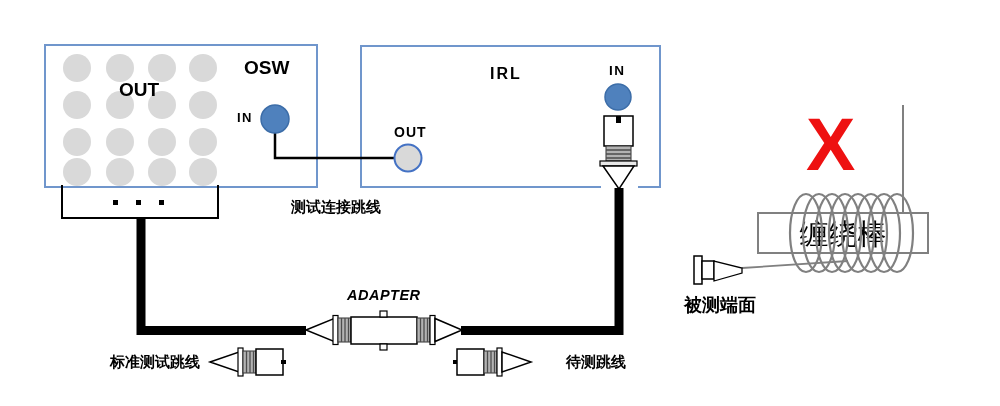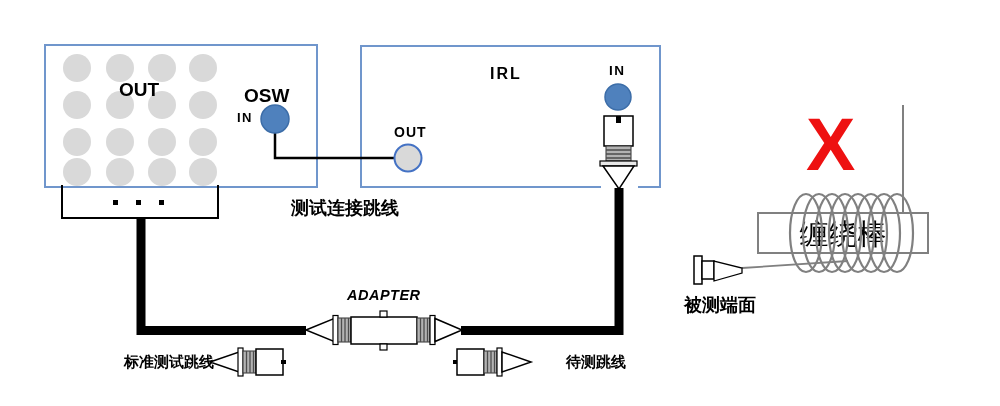--- a/index.html
+++ b/index.html
@@ -1,27 +1,27 @@
 <!DOCTYPE html>
 <html><head>
 <meta charset="utf-8">
 <style>
   html,body{margin:0;padding:0;background:#fff;}
   .stage{position:relative;width:1000px;height:406px;background:#fff;overflow:hidden;
          font-family:"Liberation Sans", sans-serif;}
   .label{position:absolute;color:#000;font-weight:bold;white-space:nowrap;line-height:1.1;}
-  .lbl-osw-title{left:244px;top:58px;font-size:19px;margin-top:28px;}
+  .lbl-osw-title{left:244px;top:58px;font-size:19px;}
   .lbl-osw-out{left:119px;top:80px;font-size:19px;}
   .lbl-osw-in{left:237px;top:111px;font-size:13px;letter-spacing:1.5px;}
   .lbl-irl-title{left:490px;top:65px;font-size:16px;letter-spacing:2px;}
   .lbl-irl-out{left:394px;top:125px;font-size:14px;letter-spacing:1px;}
   .lbl-irl-in{left:609px;top:64px;font-size:13.5px;letter-spacing:1.5px;}
-  .lbl-test-jumper{left:291px;top:199px;font-size:18px;}
+  .lbl-test-jumper{left:291px;top:199px;font-size:15px;}
   .lbl-adapter{left:347px;top:288px;font-size:14.5px;letter-spacing:.5px;font-style:italic;}
-  .lbl-std-jumper{left:124px;top:354px;font-size:15px;}
+  .lbl-std-jumper{left:110px;top:354px;font-size:15px;}
   .lbl-dut-jumper{left:566px;top:354px;font-size:15px;text-align:right;}
   .lbl-endface{left:684px;top:296px;font-size:18px;}
   .lbl-xmark{left:806px;top:104px;font-size:74px;color:#ee1111;font-weight:bold;}
   svg{position:absolute;left:0;top:0;}
   .bar-text{font-family:"Liberation Sans", sans-serif;font-size:29px;fill:#000;}
 </style>
 </head>
 <body>
 
 <div class="stage">

